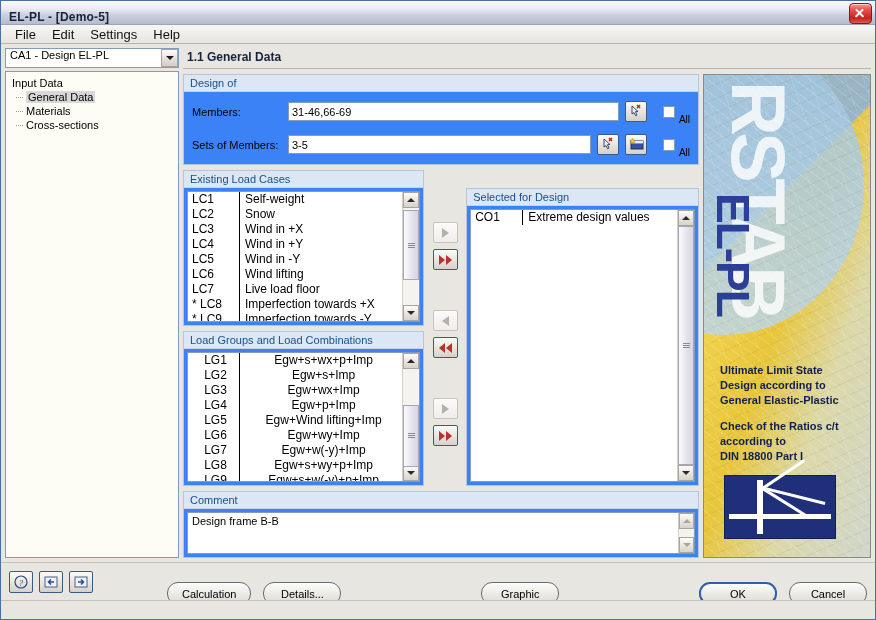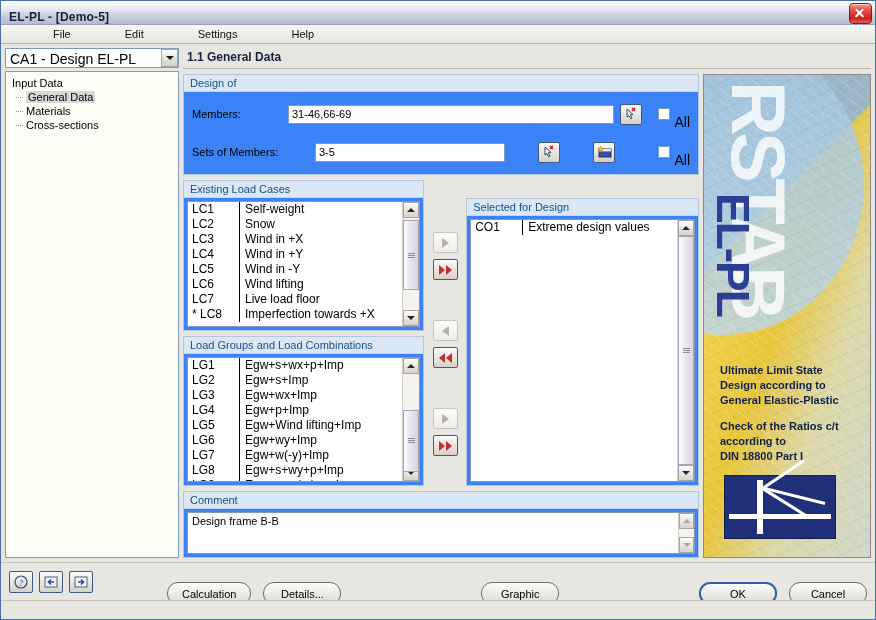--- a/index.html
+++ b/index.html
@@ -45,31 +45,31 @@
   .close-btn::before{transform:rotate(45deg);}
   .close-btn::after{transform:rotate(-45deg);}
 
   
   .menubar{
     height:19px;flex:0 0 19px;
     background:linear-gradient(to bottom,#f7f7f5,#e6e4df);
     border-bottom:1px solid #b9b6b0;
     display:flex;align-items:center;padding-left:6px;box-sizing:border-box;
   }
-  .menubar .mi{padding:2px 8px;font-size:11px;color:#111;cursor:default;margin-left:38px;}
+  .menubar .mi{padding:2px 8px;font-size:13px;color:#111;cursor:default;}
 
   
   .body{flex:1 1 auto;display:flex;padding:4px;box-sizing:border-box;gap:4px;min-height:0;}
 
   
   .left-pane{width:174px;flex:0 0 174px;display:flex;flex-direction:column;gap:3px;}
   .combo{
-    height:20px;flex:0 0 20px;display:flex;align-items:flex-end;
+    height:20px;flex:0 0 20px;display:flex;align-items:flex-start;
     background:#fff;border:1px solid #7f9db9;box-sizing:border-box;
-    font-size:14px;padding-left:4px;color:#000;position:relative;
+    font-size:11px;padding-left:4px;color:#000;position:relative;
   }
   .combo .val{flex:1 1 auto;white-space:nowrap;overflow:hidden;}
   .combo .arrowbox{
     width:17px;height:18px;flex:0 0 17px;margin-right:0px;
     background:linear-gradient(to bottom,#fdfdfd,#e3e1dc 55%,#d2cfc8);
     border:1px solid #a9a59d;box-sizing:border-box;
     display:flex;align-items:center;justify-content:center;
   }
   .caret-d{width:0;height:0;border-left:4px solid transparent;border-right:4px solid transparent;border-top:4px solid #1b1b1b;}
   .tree{
@@ -92,40 +92,40 @@
 
   
   .gb{border:1px solid #b4c6de;background:#3b82f6;box-sizing:border-box;}
   .gb-title{
     background:#dce7f5;color:#14508c;font-size:11px;
     padding:2px 6px;border-bottom:1px solid #c5d4e8;
   }
   .gb-body{padding:6px 8px;}
 
   .frow{display:flex;align-items:center;margin-bottom:6px;}
-  .frow:last-child{margin-bottom:0;gap:27px;}
+  .frow:last-child{margin-bottom:0;}
   .flabel{font-size:11px;color:#000;width:96px;flex:0 0 96px;}
   .ftext{
     flex:1 1 auto;height:19px;background:#fff;border:1px solid #7f9db9;
     box-sizing:border-box;font-size:11px;color:#000;padding:2px 3px;
     font-family:"Liberation Sans",sans-serif;
   }
   .iconbtn{
     width:22px;height:21px;flex:0 0 22px;margin-left:6px;
     background:linear-gradient(to bottom,#fbfbfa,#e6e3dd 55%,#d5d1ca);
     border:1px solid #3d5a80;border-radius:2px;box-sizing:border-box;
     position:relative;cursor:pointer;
   }
   .iconbtn svg{position:absolute;left:2px;top:1px;}
   .chkwrap{display:flex;align-items:center;margin-left:16px;flex:0 0 auto;}
   .chk{
     width:12px;height:12px;border:1px solid #7f9db9;background:#fff;
     box-sizing:border-box;display:inline-block;
   }
-  .chklbl{font-size:14px;margin-left:4px;color:#000;margin-top:16px;}
+  .chklbl{font-size:10px;margin-left:4px;color:#000;margin-top:16px;}
 
   
   .lists-area{flex:1 1 auto;display:flex;gap:0;min-height:0;}
   .list-col-left{flex:1 1 auto;display:flex;flex-direction:column;gap:5px;min-width:0;}
   .arrow-col{width:42px;flex:0 0 42px;display:flex;flex-direction:column;align-items:center;}
   .list-col-right{flex:1 1 auto;display:flex;flex-direction:column;min-width:0;margin-top:18px;}
 
   .listbox{
     flex:1 1 auto;background:#fff;border:1px solid #7f9db9;
     box-sizing:border-box;display:flex;overflow:hidden;position:relative;
@@ -388,20 +388,24 @@
                           <div class="c2">Wind lifting</div>
                         </div>
                         <div class="lrow">
                           <div class="c1">LC7</div>
                           <div class="c2">Live load floor</div>
                         </div>
                         <div class="lrow">
                           <div class="c1">* LC8</div>
                           <div class="c2">Imperfection towards +X</div>
                         </div>
+                        <div class="lrow">
+                          <div class="c1">* LC9</div>
+                          <div class="c2">Imperfection towards -Y</div>
+                        </div>
                       </div>
                     <div class="vsb">
                       <div class="sb-btn">
                           <div class="caret-up"></div>
                         </div>
                       <div class="sb-track">
                         <div class="sb-thumb" style="top:2px;height:70px;">
                           <span class="grip">
                               <i></i>
                               <i></i>
@@ -412,21 +416,21 @@
                       <div class="sb-btn">
                           <div class="caret-dn"></div>
                         </div>
                     </div>
                   </div>
                 </div>
               </div>
 
               <div class="gb" style="flex:1 1 50%;display:flex;flex-direction:column;min-height:0;">
                 <div class="gb-title">Load Groups and Load Combinations</div>
-                <div class="gb-body" style="flex:1 1 auto;padding:3px;display:flex;min-height:0;">
+                <div class="gb-body" style="flex:1 1 auto;padding:3px;display:flex;min-height:0;text-align:center;">
                   <div class="listbox">
                     <div class="lb-inner" id="lg-list">
                         <div class="lrow">
                           <div class="c1">LG1</div>
                           <div class="c2">Egw+s+wx+p+Imp</div>
                         </div>
                         <div class="lrow">
                           <div class="c1">LG2</div>
                           <div class="c2">Egw+s+Imp</div>
                         </div>

